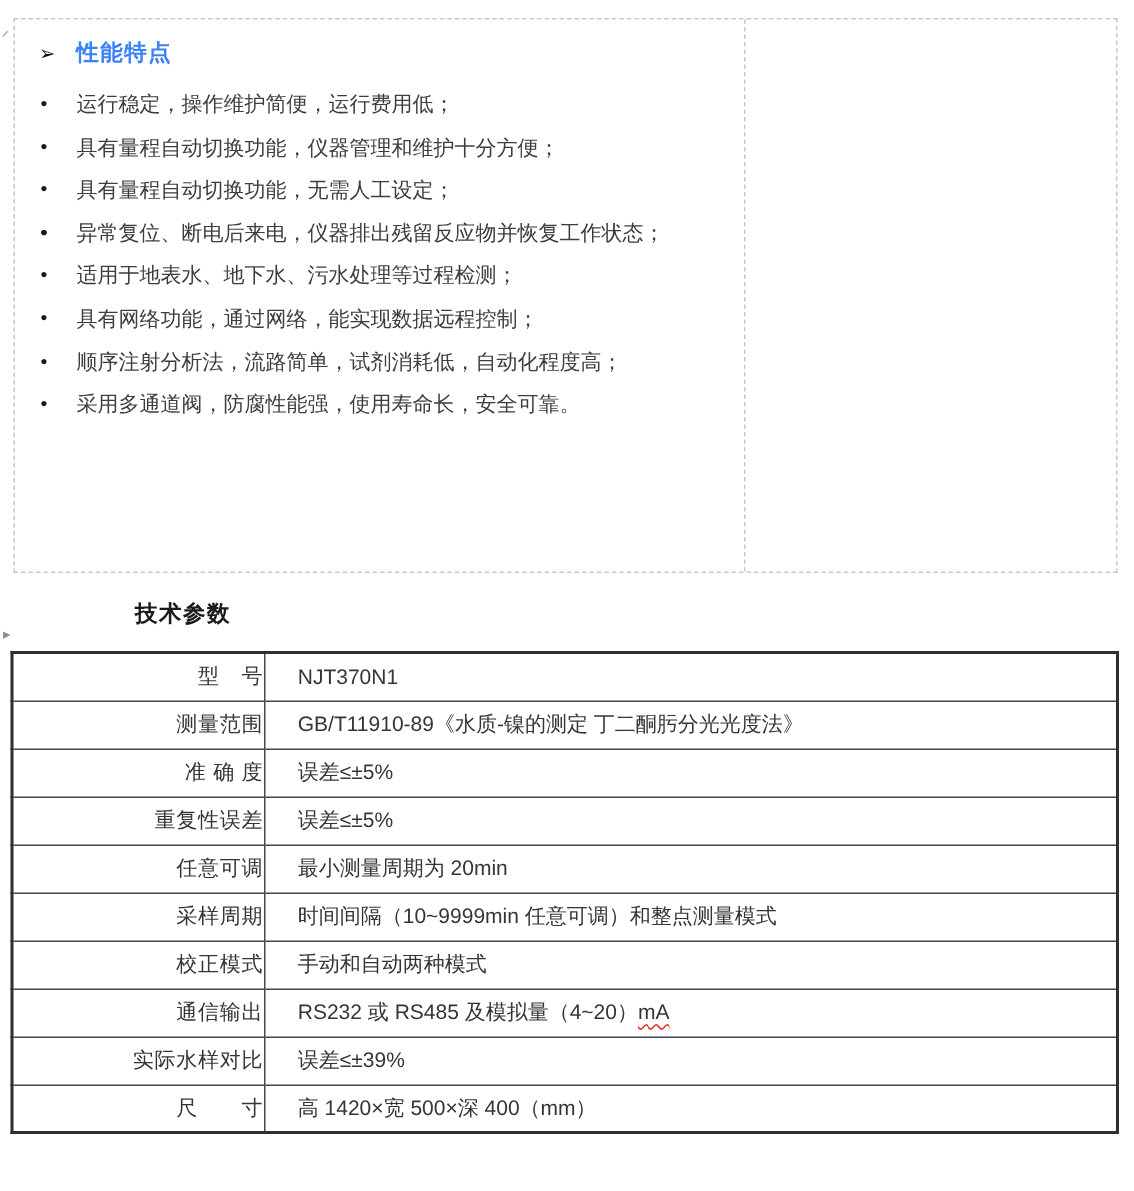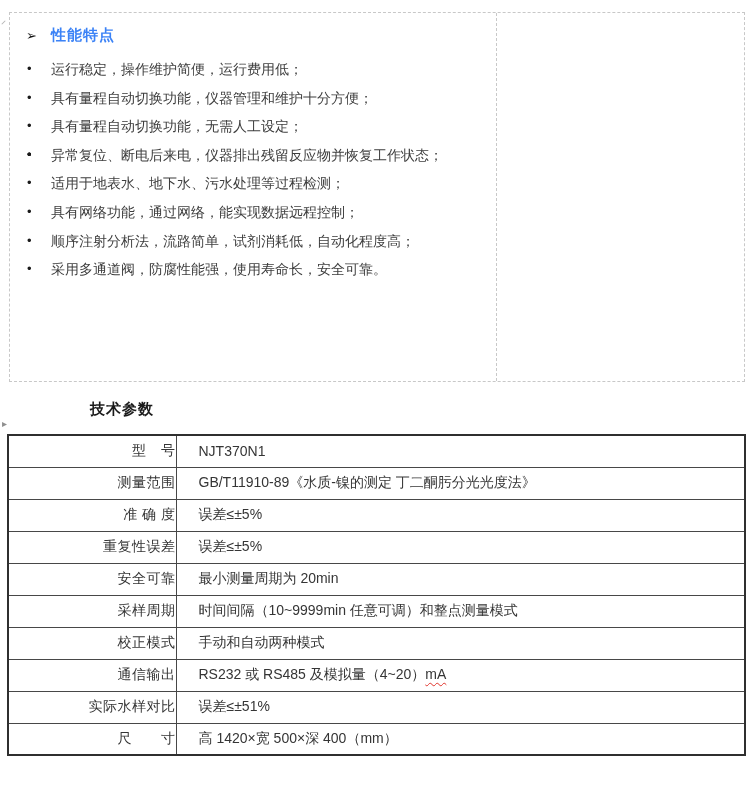--- a/index.html
+++ b/index.html
@@ -138,38 +138,38 @@
       </tr>
       <tr>
         <td class="param-label">准 确 度</td>
         <td class="param-value"><span>误差≤±5%</span><span class="squiggle"></span></td>
       </tr>
       <tr>
         <td class="param-label">重复性误差</td>
         <td class="param-value"><span>误差≤±5%</span><span class="squiggle"></span></td>
       </tr>
       <tr>
-        <td class="param-label">安全可靠</td>
+        <td class="param-label">任意可调</td>
         <td class="param-value"><span>最小测量周期为 20min</span><span class="squiggle"></span></td>
       </tr>
       <tr>
         <td class="param-label">采样周期</td>
         <td class="param-value"><span>时间间隔（10~9999min 任意可调）和整点测量模式</span><span class="squiggle"></span></td>
       </tr>
       <tr>
         <td class="param-label">校正模式</td>
         <td class="param-value"><span>手动和自动两种模式</span><span class="squiggle"></span></td>
       </tr>
       <tr>
         <td class="param-label">通信输出</td>
         <td class="param-value"><span>RS232 或 RS485 及模拟量（4~20）</span><span class="squiggle">mA</span></td>
       </tr>
       <tr>
         <td class="param-label">实际水样对比</td>
-        <td class="param-value"><span>误差≤±51%</span><span class="squiggle"></span></td>
+        <td class="param-value"><span>误差≤±39%</span><span class="squiggle"></span></td>
       </tr>
       <tr>
         <td class="param-label">尺　　寸</td>
         <td class="param-value"><span>高 1420×宽 500×深 400（mm）</span><span class="squiggle"></span></td>
       </tr>
     </tbody>
   </table>
 
 </div>
 

